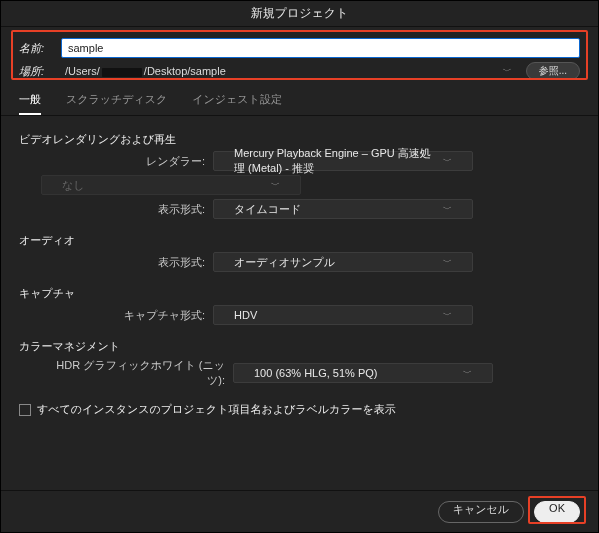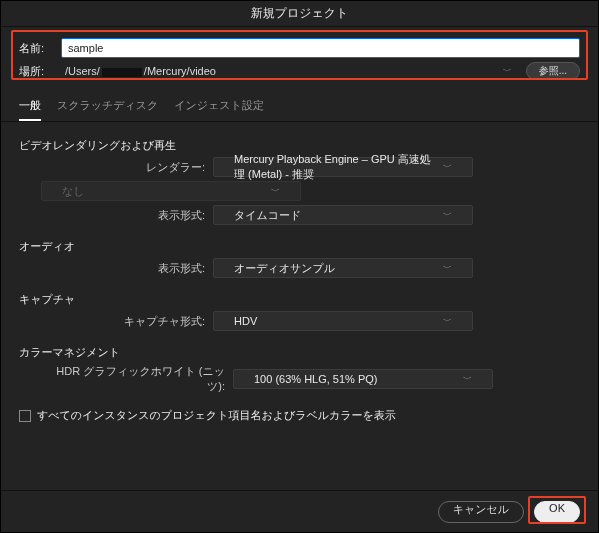--- a/index.html
+++ b/index.html
@@ -5,27 +5,27 @@
   * { box-sizing: border-box; margin: 0; padding: 0; font-family: "Hiragino Kaku Gothic Pro","Meiryo",sans-serif; }
   body { background:#1b1b1b; width:599px; height:533px; overflow:hidden; color:#ccc; font-size:11px; }
   .dialog { position:relative; width:599px; height:533px; background:#232323; border:1px solid #000; }
   .titlebar { height:26px; background:#232323; border-bottom:1px solid #111; display:flex; align-items:center; justify-content:center; color:#e8e8e8; font-size:12px; position:relative; }
 
   .hl-top { position:absolute; left:10px; right:10px; top:29px; height:50px; border:2px solid #e74026; border-radius:2px; pointer-events:none; z-index:10; }
   .hl-ok  { position:absolute; right:12px; bottom:8px; width:58px; height:28px; border:2px solid #e74026; border-radius:2px; pointer-events:none; z-index:10; }
 
   .topsec { padding:8px 18px 4px 18px; }
   .row { display:flex; align-items:center; margin:3px 0; }
-  .lbl-fixed { width:42px; color:#eee; text-align:left; }
+  .lbl-fixed { width:42px; color:#eee; text-align:left;font-style:italic; }
   .name-input { flex:1; height:20px; background:#fff; border:1px solid #0b67d0; border-radius:2px; color:#222; padding:0 6px; font-size:11px; }
   .loc-drop { flex:1; height:20px; background:transparent; color:#ddd; display:flex; align-items:center; justify-content:space-between; padding:0 4px; cursor:pointer; }
   .chev { font-size:9px; color:#bbb; margin-left:6px; }
   .browse-btn { margin-left:10px; height:18px; padding:0 12px; background:#3a3a3a; border:1px solid #555; border-radius:9px; color:#ddd; font-size:10px; display:flex; align-items:center; cursor:pointer; }
 
-  .tabs { display:flex; gap:16px; padding:0 18px; margin-top:6px; border-bottom:1px solid #111; }
+  .tabs { display:flex; gap:25px; padding:0 18px; border-bottom:1px solid #111; }
   .tab { color:#999; padding:4px 0 6px 0; border-bottom:2px solid transparent; cursor:pointer; }
   .tab.active { color:#fff; border-bottom:2px solid #fff; }
 
   .body { padding:10px 18px 0 18px; }
   .section-title { color:#eee; margin:6px 0 4px 0; }
   .indent { padding-left:22px; }
   .formrow { display:flex; align-items:center; margin:4px 0; }
   .flab { width:172px; text-align:right; color:#ccc; padding-right:8px; }
   .select { flex:1; max-width:260px; height:20px; background:#2d2d2d; border:1px solid #3c3c3c; border-radius:2px; color:#e8e8e8; display:flex; align-items:center; justify-content:space-between; padding:0 20px; cursor:pointer; }
   .select.disabled { background:#2a2a2a; color:#666; border-color:#333; cursor:default; }
@@ -54,21 +54,21 @@
 
   <div class="topsec">
     <div class="row">
       <div class="lbl-fixed">名前:</div>
       <input class="name-input" type="text" value="sample" style="">
     </div>
     <div class="row">
       <div class="lbl-fixed">場所:</div>
       <div class="loc-drop">
         <span>
-          <span>/Users/</span><span class="redacted"></span><span>/Mercury/video</span>
+          <span>/Users/</span><span class="redacted"></span><span>/Desktop/sample</span>
         </span>
         <span class="chev">﹀</span>
       </div>
       <div class="browse-btn">
           <span>参照...</span>
         </div>
     </div>
   </div>
 
   <div class="tabs">

